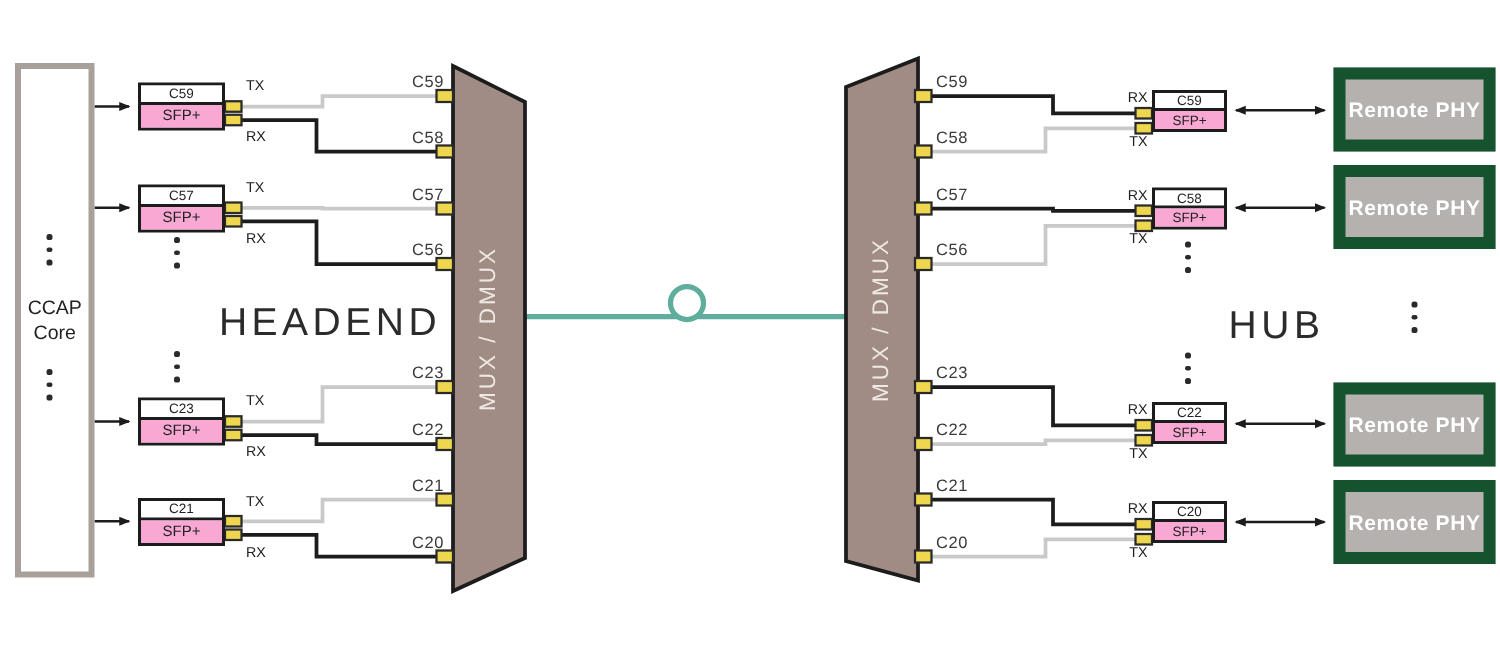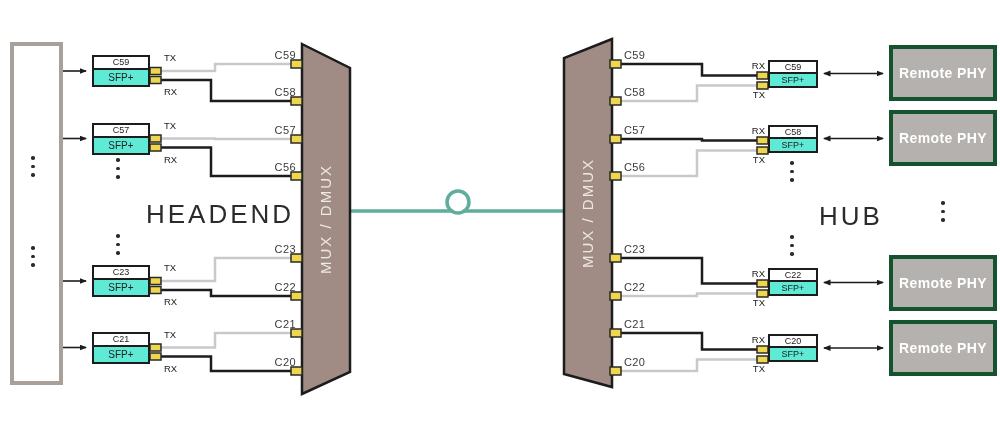--- a/index.html
+++ b/index.html
@@ -23,30 +23,30 @@
 
   
   .plabel{position:absolute;font-size:11px;letter-spacing:.4px;color:#3a3a3a;height:13px;line-height:13px;}
   .pl{left:254px;width:42px;text-align:right;}
   .pr{left:624px;width:42px;text-align:left;}
 
   
   .module{position:absolute;box-sizing:border-box;border:2px solid #1c1c1c;background:#fff;}
   .mod-ch{box-sizing:border-box;height:13px;border-bottom:2px solid #1c1c1c;background:#ffffff;
           font-size:9px;line-height:11px;text-align:center;color:#222;}
-  .mod-sfp{background:#5eead4;font-size:10px;text-align:center;color:#222;
+  .mod-sfp{background:#f9a8d4;font-size:10px;text-align:center;color:#222;
            display:flex;align-items:center;justify-content:center;flex:1;}
   .module{display:flex;flex-direction:column;}
 
   .txrx{position:absolute;font-size:9.5px;color:#222;height:11px;line-height:11px;}
   .txr{left:737px;width:28px;text-align:right;}
 
   
   .rphy{position:absolute;left:889px;width:108px;height:56px;box-sizing:border-box;
-        border:4px solid #14532d;background:#b4b1ae;display:flex;align-items:center;justify-content:center;
+        border:8px solid #14532d;background:#b4b1ae;display:flex;align-items:center;justify-content:center;
         color:#ffffff;font-weight:bold;font-size:14px;letter-spacing:.4px;}
 
   
   .dots{position:absolute;display:flex;flex-direction:column;gap:5px;}
   .dots i{width:3.5px;height:3.5px;border-radius:50%;background:#2a2a2a;}
 </style>
 </head>
 <body>
 
 <div class="stage">
@@ -150,20 +150,24 @@
     </g>
     <g stroke="#1c1c1c" stroke-width="1.6">
       <line x1="824" y1="73.5" x2="883" y2="73.5" marker-start="url(#ah)" marker-end="url(#ah)"></line>
       <line x1="824" y1="138.5" x2="883" y2="138.5" marker-start="url(#ah)" marker-end="url(#ah)"></line>
       <line x1="824" y1="282.5" x2="883" y2="282.5" marker-start="url(#ah)" marker-end="url(#ah)"></line>
       <line x1="824" y1="348" x2="883" y2="348" marker-start="url(#ah)" marker-end="url(#ah)"></line>
     </g>
   </svg>
 
   <div class="ccap"></div>
+  <div class="ccap-label">
+    <span>CCAP</span>
+    <span>Core</span>
+  </div>
 
   <div class="title" style="left:801px;top:201px;width:100px;">HUB</div>
   <div class="title" style="left:120px;top:199px;width:200px;">HEADEND</div>
 
   <div class="muxlabel" style="left:216px;top:209px;margin-left:0;transform-origin:center;left:216px;">MUX / DMUX</div>
   <div class="muxlabel" style="left:478px;top:203px;transform-origin:center;">MUX / DMUX</div>
 
   <div class="plabel pl" style="top:49px">C59</div>
   <div class="plabel pl" style="top:86px">C58</div>
   <div class="plabel pl" style="top:124px">C57</div>

